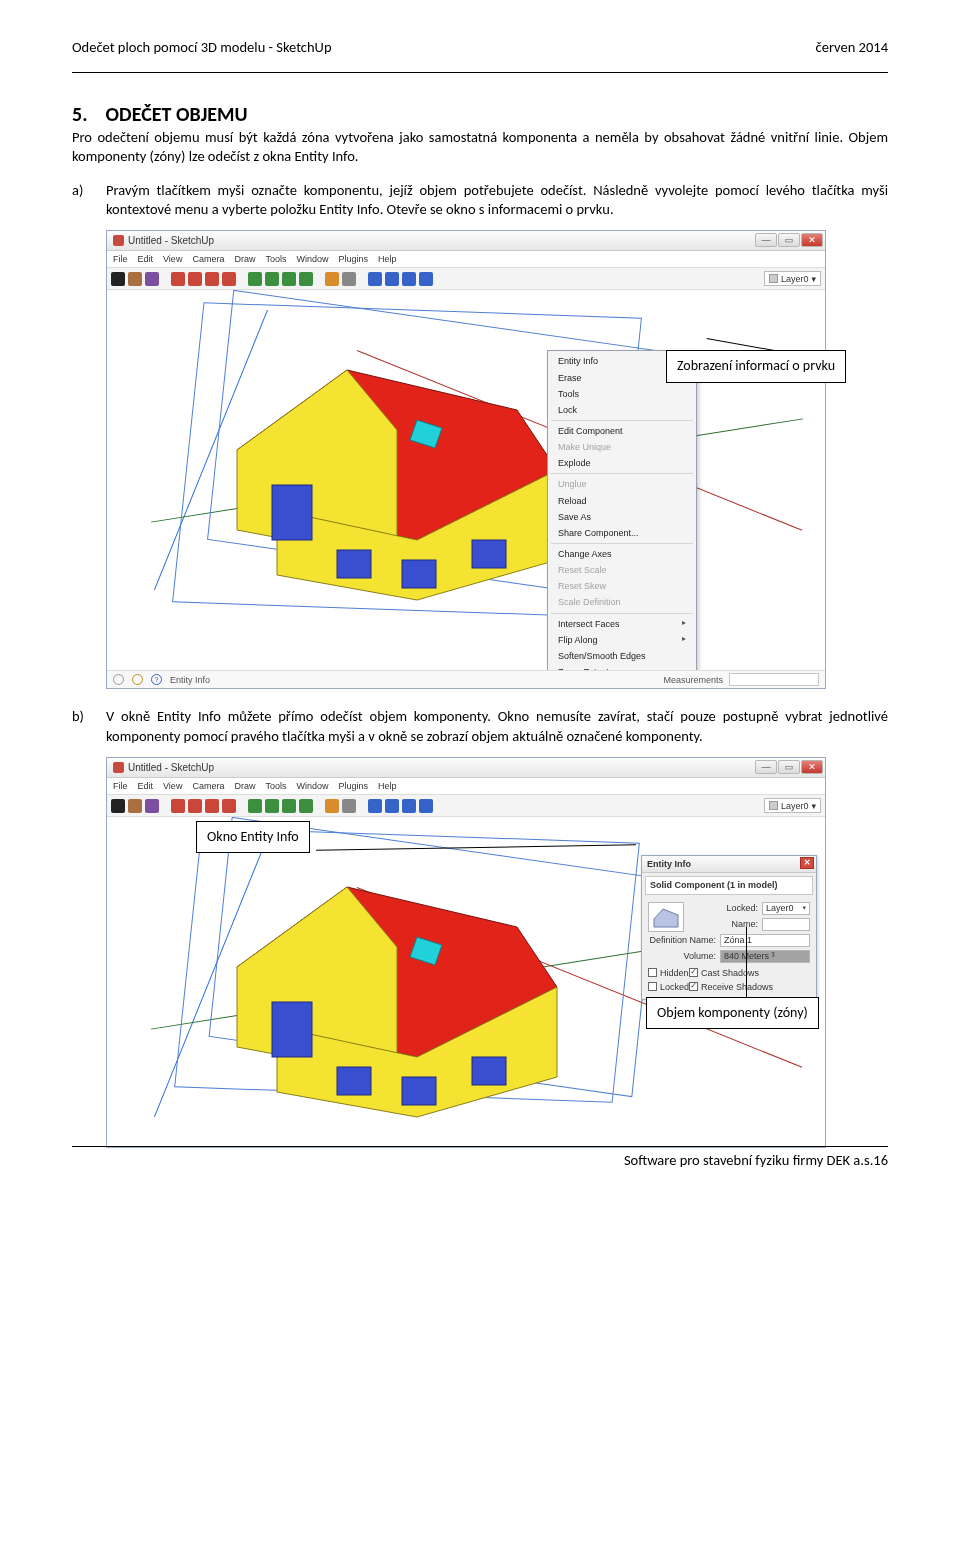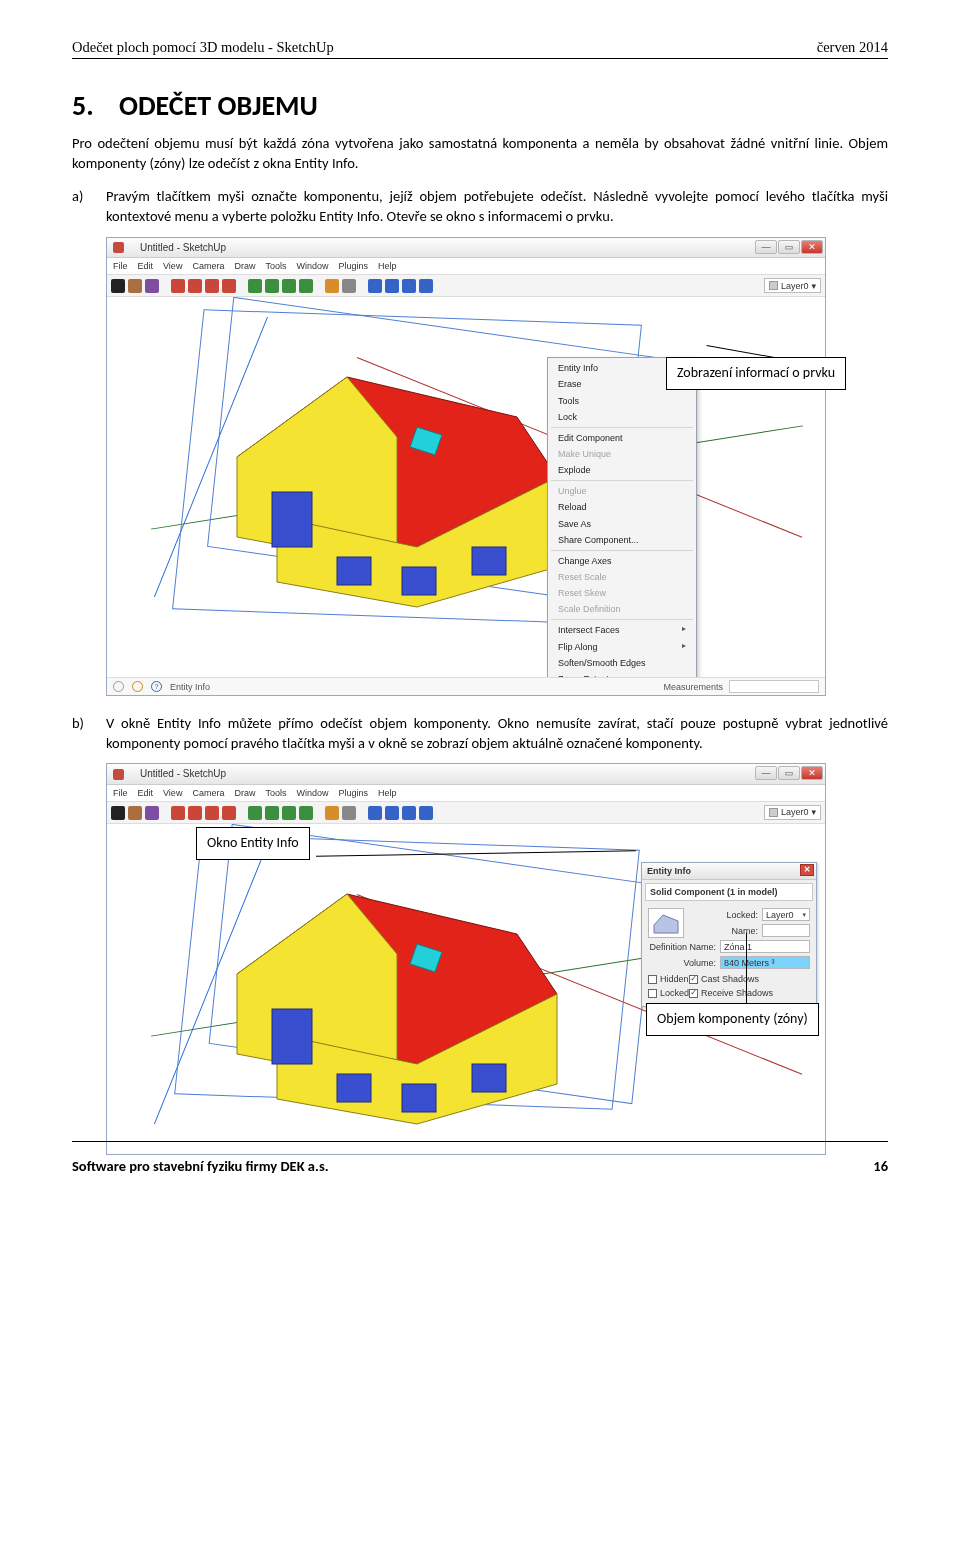--- a/index.html
+++ b/index.html
@@ -11,29 +11,28 @@
     width: 960px;
     margin: 0 auto;
     padding: 38px 72px 24px 72px;
     position: relative;
     line-height: 1.35;
   }
   .header-row {
     display: flex;
     justify-content: space-between;
     font-size: 14.5px;
-    padding-bottom: 0;
+    padding-bottom: 14px;
     border-bottom: 1px solid #000;
     margin-bottom: 28px;
-    font-family: Liberation Serif, serif;
   }
   h2.section {
-    font-size: 28px;
+    font-size: 20px;
     font-weight: bold;
-    margin-bottom: 10px;
+    margin-bottom: 0;
     font-variant: small-caps;
   }
   h2.section .num { font-variant: normal; }
   p.body {
     text-align: justify;
     margin-bottom: 14px;
   }
   .list-item {
     display: flex;
     margin-bottom: 10px;
@@ -56,21 +55,21 @@
     font-size: 9px;
     color: #333;
     position: relative;
   }
   .sk-titlebar {
     background: linear-gradient(#fdfdfd, #e6e6e6);
     padding: 3px 6px;
     font-size: 10px;
     display: flex;
     align-items: center;
-    gap: 16px;
+    gap: 4px;
     border-bottom: 1px solid #ccc;
     position: relative;
   }
   .sk-titlebar .ico {
     width: 11px; height: 11px; background:#c74a3f; border-radius:2px;
   }
   .sk-winbtns { position:absolute; right:2px; top:2px; display:flex; gap:1px;}
   .sk-winbtns span { width:22px; height:14px; background:linear-gradient(#f6f6f6,#dcdcdc); border:1px solid #b7b7b7; border-radius:2px; display:flex; align-items:center; justify-content:center; font-size:9px; color:#555;}
   .sk-winbtns span:last-child { background:linear-gradient(#e48077,#c5382c); color:#fff;}
   .sk-menubar {
@@ -215,25 +214,24 @@
     display:flex;align-items:center;justify-content:center;margin-right:6px;
   }
   .ep-checks{display:flex;gap:0;}
   .ep-checks .col{display:flex;flex-direction:column;gap:2px;}
   .ck{ display:flex; align-items:center; gap:3px; font-size:9px;}
   .ck .box{ width:9px;height:9px;border:1px solid #666;background:#fff;display:inline-flex;align-items:center;justify-content:center;font-size:8px;}
   .footer-row{
     position:absolute;
     bottom:20px; left:72px; right:72px;
     border-top:1px solid #000;
-    padding-top:15px;
+    padding-top:4px;
     display:flex;
-    justify-content:space-between;
+    justify-content:flex-end;
     font-size:14.5px;
-    font-weight:bold;
   }
 </style>
 </head>
 <body>
 
 <div class="header-row">
   <span>Odečet ploch pomocí 3D modelu - SketchUp</span>
   <span>červen 2014</span>
 </div>
 
@@ -470,21 +468,21 @@
             </div>
           </div>
           <div class="ep-row">
             <label>Definition Name:</label>
             <div class="val">
                 <span>Zóna 1</span>
               </div>
           </div>
           <div class="ep-row">
             <label>Volume:</label>
-            <div class="val" style="background:#7dd3fc">840 Meters ³</div>
+            <div class="val" style="background:#a3a3a3">840 Meters ³</div>
           </div>
           <div class="ep-checks" style="margin-top:4px">
             <div class="col">
               <div class="ck">
                   <span class="box"></span>
                   <span>Hidden</span>
                 </div>
               <div class="ck">
                   <span class="box"></span>
                   <span>Locked</span>

